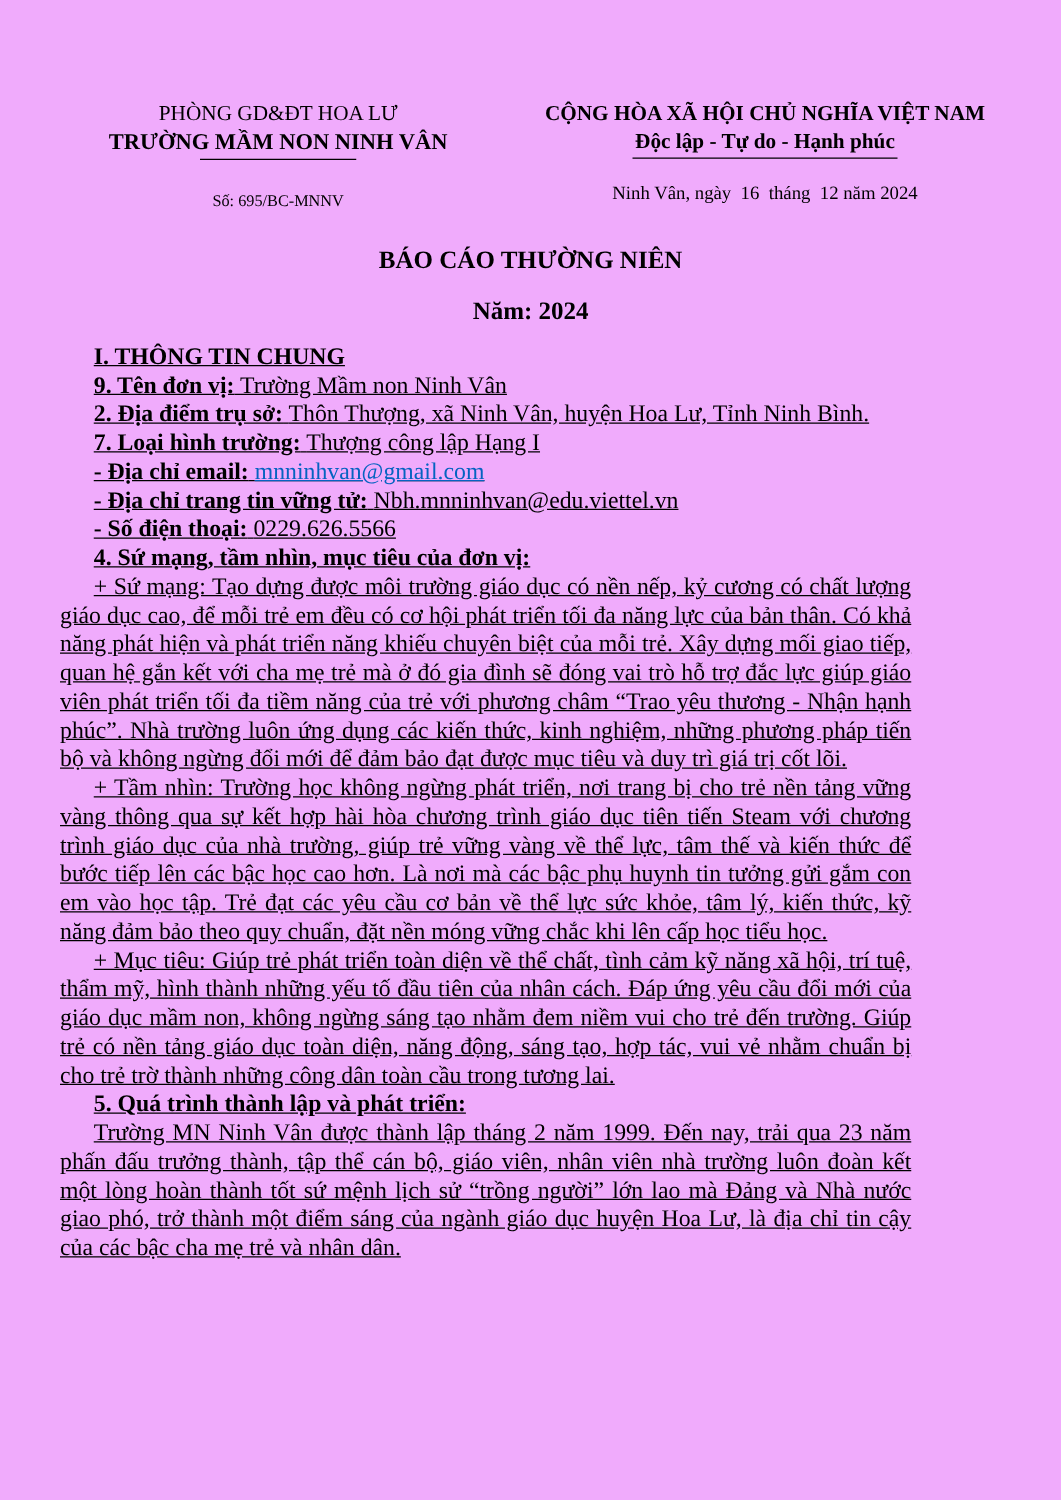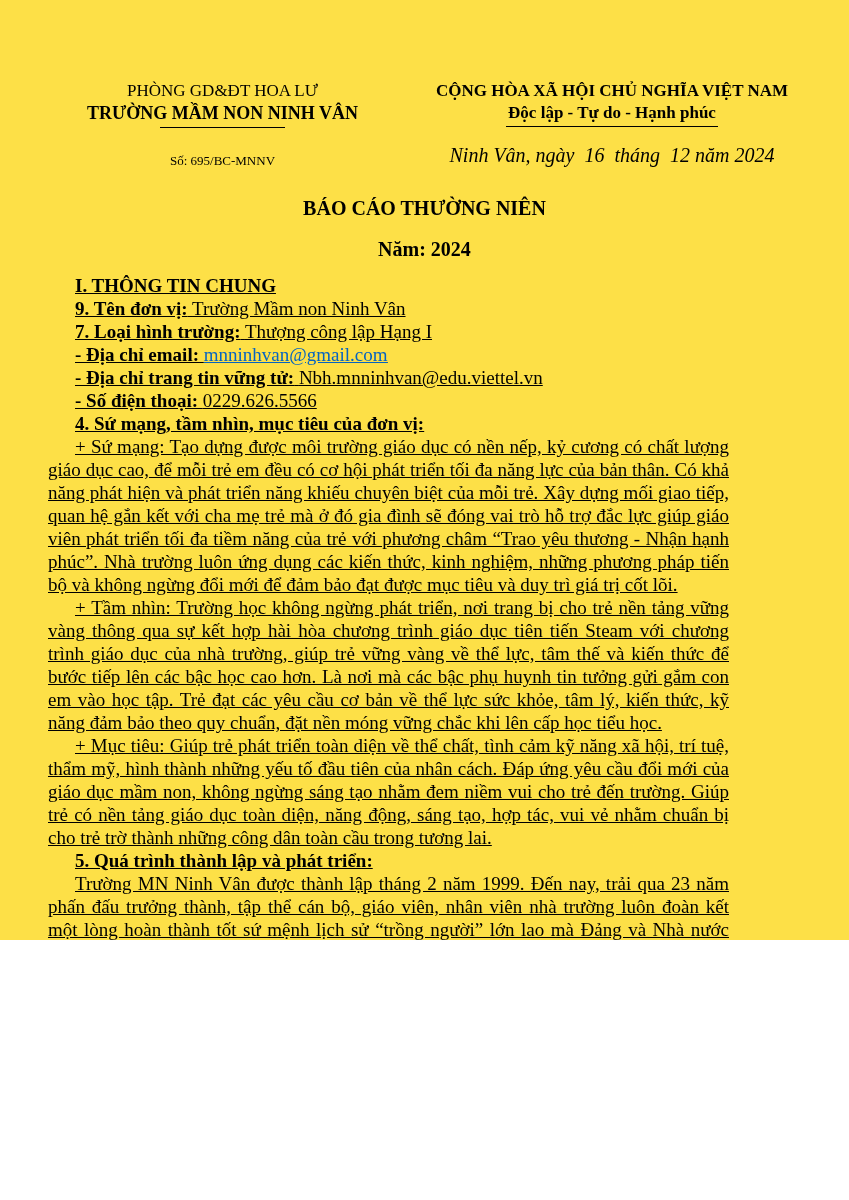--- a/index.html
+++ b/index.html
@@ -1,41 +1,41 @@
 <!DOCTYPE html>
 <html lang="vi"><head>
 <meta charset="utf-8">
 <style>
   html, body { margin: 0; padding: 0; background: #ffffff; }
   .page {
     position: relative;
     width: 849px;
-    height: 940px;
-    background: #fde047;
+    height: 1200px;
+    background: #f0abfc;
     font-family: "Liberation Serif", "DejaVu Serif", serif;
     color: #000000;
     overflow: hidden;
   }
   
   .header {
     display: flex;
     justify-content: space-between;
     padding: 80px 36px 0 70px;
   }
   .hcol { text-align: center; line-height: 22px; }
   .hcol.left  { width: 305px; }
   .hcol.right { width: 402px; }
   .h-dept     { font-size: 17px; }
   .h-school   { font-size: 18px; font-weight: bold; }
   .h-underline{ width: 125px; border-top: 1.5px solid #000; margin: 3px auto 0 auto; height: 0; }
   .h-number   { font-size: 13px; margin-top: 22px; }
   .h-national { font-size: 17px; font-weight: bold; }
   .h-motto    { display: inline-block; font-size: 17px; font-weight: bold;
                 border-bottom: 1.5px solid #000; padding: 0 2px 2px 2px; }
-  .h-date     { font-size: 20px; font-style: italic; margin-top: 17px; white-space: pre-wrap; }
+  .h-date     { font-size: 15px; margin-top: 17px; white-space: pre-wrap; }
   
   .titleblock { text-align: center; margin-top: 24px; line-height: 25px; }
   .doc-title, .doc-subtitle { font-size: 20px; font-weight: bold; margin-top: 16px; }
   
   .content { margin-left: 48px; width: 681px; text-decoration: underline; }
   .content p { margin: 0; font-size: 19px; line-height: 23px; text-indent: 27px; }
   .h1   { font-weight: bold; margin-top: 12px !important; }
   .h2   { font-weight: bold; }
   .line { text-align: justify; }
   .para { text-align: justify; }
@@ -64,20 +64,21 @@
   <div class="titleblock">
     <div class="doc-title">BÁO CÁO THƯỜNG NIÊN</div>
     <div class="doc-subtitle">Năm: 2024</div>
   </div>
 
   <div class="content">
     <p class="h1">I. THÔNG TIN CHUNG</p>
 
     <p class="line"><span class="b">9. Tên đơn vị:</span> <span>Trường Mầm non Ninh Vân</span></p>
 
+    <p class="line"><span class="b">2. Địa điểm trụ sở:</span> <span>Thôn Thượng, xã Ninh Vân, huyện Hoa Lư, Tỉnh Ninh Bình.</span></p>
 
     <p class="line"><span class="b">7. Loại hình trường:</span> <span>Thượng công lập Hạng I</span></p>
 
     <p class="line"><span class="b">- Địa chỉ email:</span> <a class="link">mnninhvan@gmail.com</a></p>
 
     <p class="line"><span class="b">- Địa chỉ trang tin vững tử:</span> <span>Nbh.mnninhvan@edu.viettel.vn</span></p>
 
     <p class="line"><span class="b">- Số điện thoại:</span> <span>0229.626.5566</span></p>
 
     <p class="h2">4. Sứ mạng, tầm nhìn, mục tiêu của đơn vị:</p>

